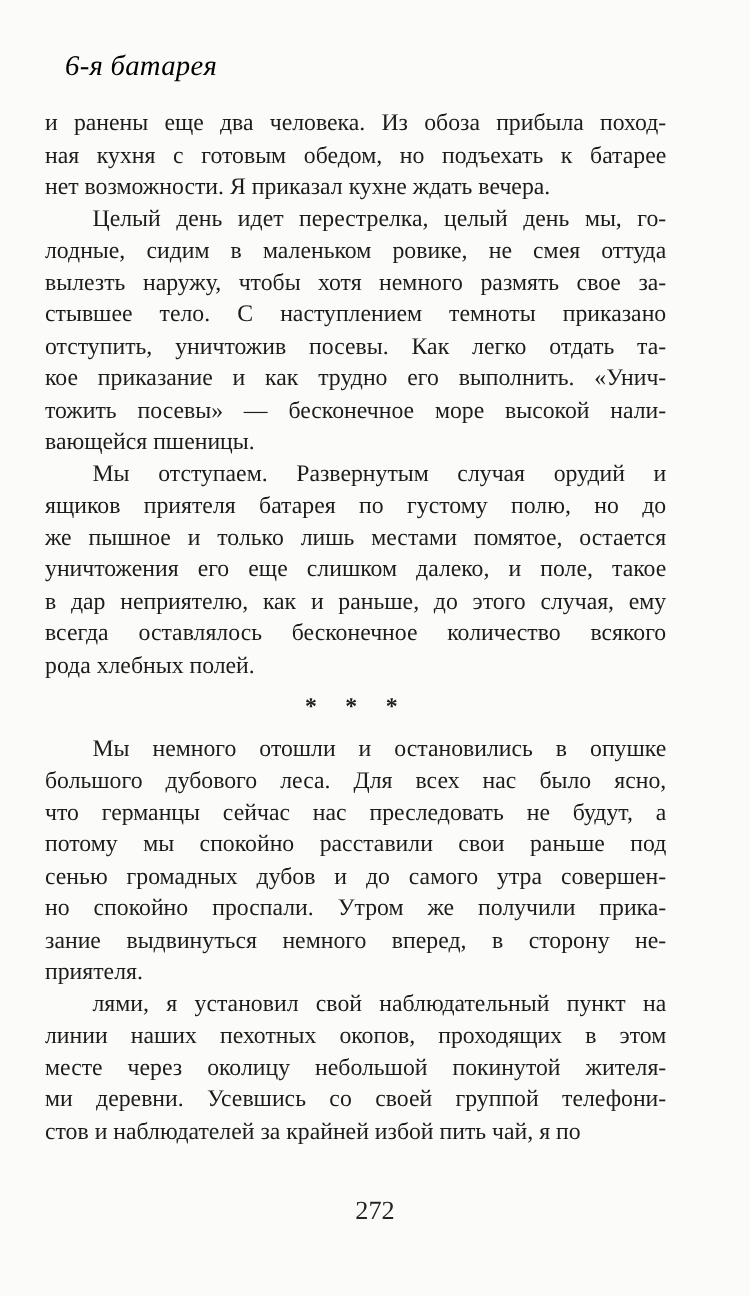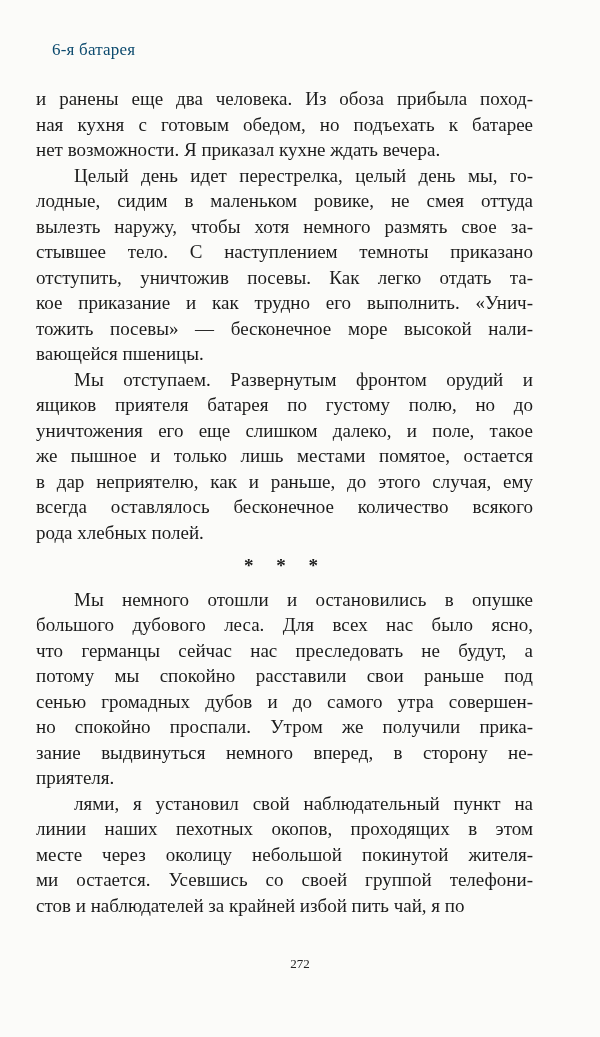--- a/index.html
+++ b/index.html
@@ -14,23 +14,24 @@
     -webkit-font-smoothing: antialiased;
   }
   .page {
     position: absolute;
     inset: 0;
   }
   .running-head {
     position: absolute;
     left: 52px;
     top: 40px;
-    font-size: 17px;
+    font-style: italic;
+    font-size: 23px;
     letter-spacing: 0.2px;
-    color: #0c4a6e;
+    color: #000000;
   }
   .body-text {
     position: absolute;
     left: 36px;
     top: 86px;
     width: 497px;
     font-size: 19px;
     line-height: 25.5px;
   }
   .para { margin: 0; }
@@ -53,21 +54,21 @@
     letter-spacing: 7px;
     word-spacing: 4px;
     color: #1c1c1c;
   }
   .page-number {
     position: absolute;
     left: 0;
     right: 0;
     top: 956px;
     text-align: center;
-    font-size: 13px;
+    font-size: 21px;
     color: #242424;
   }
 </style>
 </head>
 <body>
 
 <div class="page">
   <div class="running-head">6-я батарея</div>
 
   <div class="body-text">
@@ -80,42 +81,42 @@
         <div class="line">Целый день идет перестрелка, целый день мы, го-</div>
         <div class="line">лодные, сидим в маленьком ровике, не смея оттуда</div>
         <div class="line">вылезть наружу, чтобы хотя немного размять свое за-</div>
         <div class="line">стывшее тело. С наступлением темноты приказано</div>
         <div class="line">отступить, уничтожив посевы. Как легко отдать та-</div>
         <div class="line">кое приказание и как трудно его выполнить. «Унич-</div>
         <div class="line">тожить посевы» — бесконечное море высокой нали-</div>
         <div class="line last">вающейся пшеницы.</div>
       </div>
       <div class="para indent">
-        <div class="line">Мы отступаем. Развернутым фронтом орудий и</div>
+        <div class="line">Мы отступаем. Развернутым случая орудий и</div>
         <div class="line">ящиков приятеля батарея по густому полю, но до</div>
+        <div class="line">же пышное и только лишь местами помятое, остается</div>
         <div class="line">уничтожения его еще слишком далеко, и поле, такое</div>
-        <div class="line">же пышное и только лишь местами помятое, остается</div>
         <div class="line">в дар неприятелю, как и раньше, до этого случая, ему</div>
         <div class="line">всегда оставлялось бесконечное количество всякого</div>
         <div class="line last">рода хлебных полей.</div>
       </div>
       <div class="separator">* * *</div>
       <div class="para indent">
         <div class="line">Мы немного отошли и остановились в опушке</div>
         <div class="line">большого дубового леса. Для всех нас было ясно,</div>
         <div class="line">что германцы сейчас нас преследовать не будут, а</div>
         <div class="line">потому мы спокойно расставили свои раньше под</div>
         <div class="line">сенью громадных дубов и до самого утра совершен-</div>
         <div class="line">но спокойно проспали. Утром же получили прика-</div>
         <div class="line">зание выдвинуться немного вперед, в сторону не-</div>
         <div class="line last">приятеля.</div>
       </div>
       <div class="para indent">
         <div class="line">лями, я установил свой наблюдательный пункт на</div>
         <div class="line">линии наших пехотных окопов, проходящих в этом</div>
         <div class="line">месте через околицу небольшой покинутой жителя-</div>
-        <div class="line">ми остается. Усевшись со своей группой телефони-</div>
+        <div class="line">ми деревни. Усевшись со своей группой телефони-</div>
         <div class="line last">стов и наблюдателей за крайней избой пить чай, я по</div>
       </div>
     </div>
 
   <div class="page-number">272</div>
 </div>
 
 </body></html>

